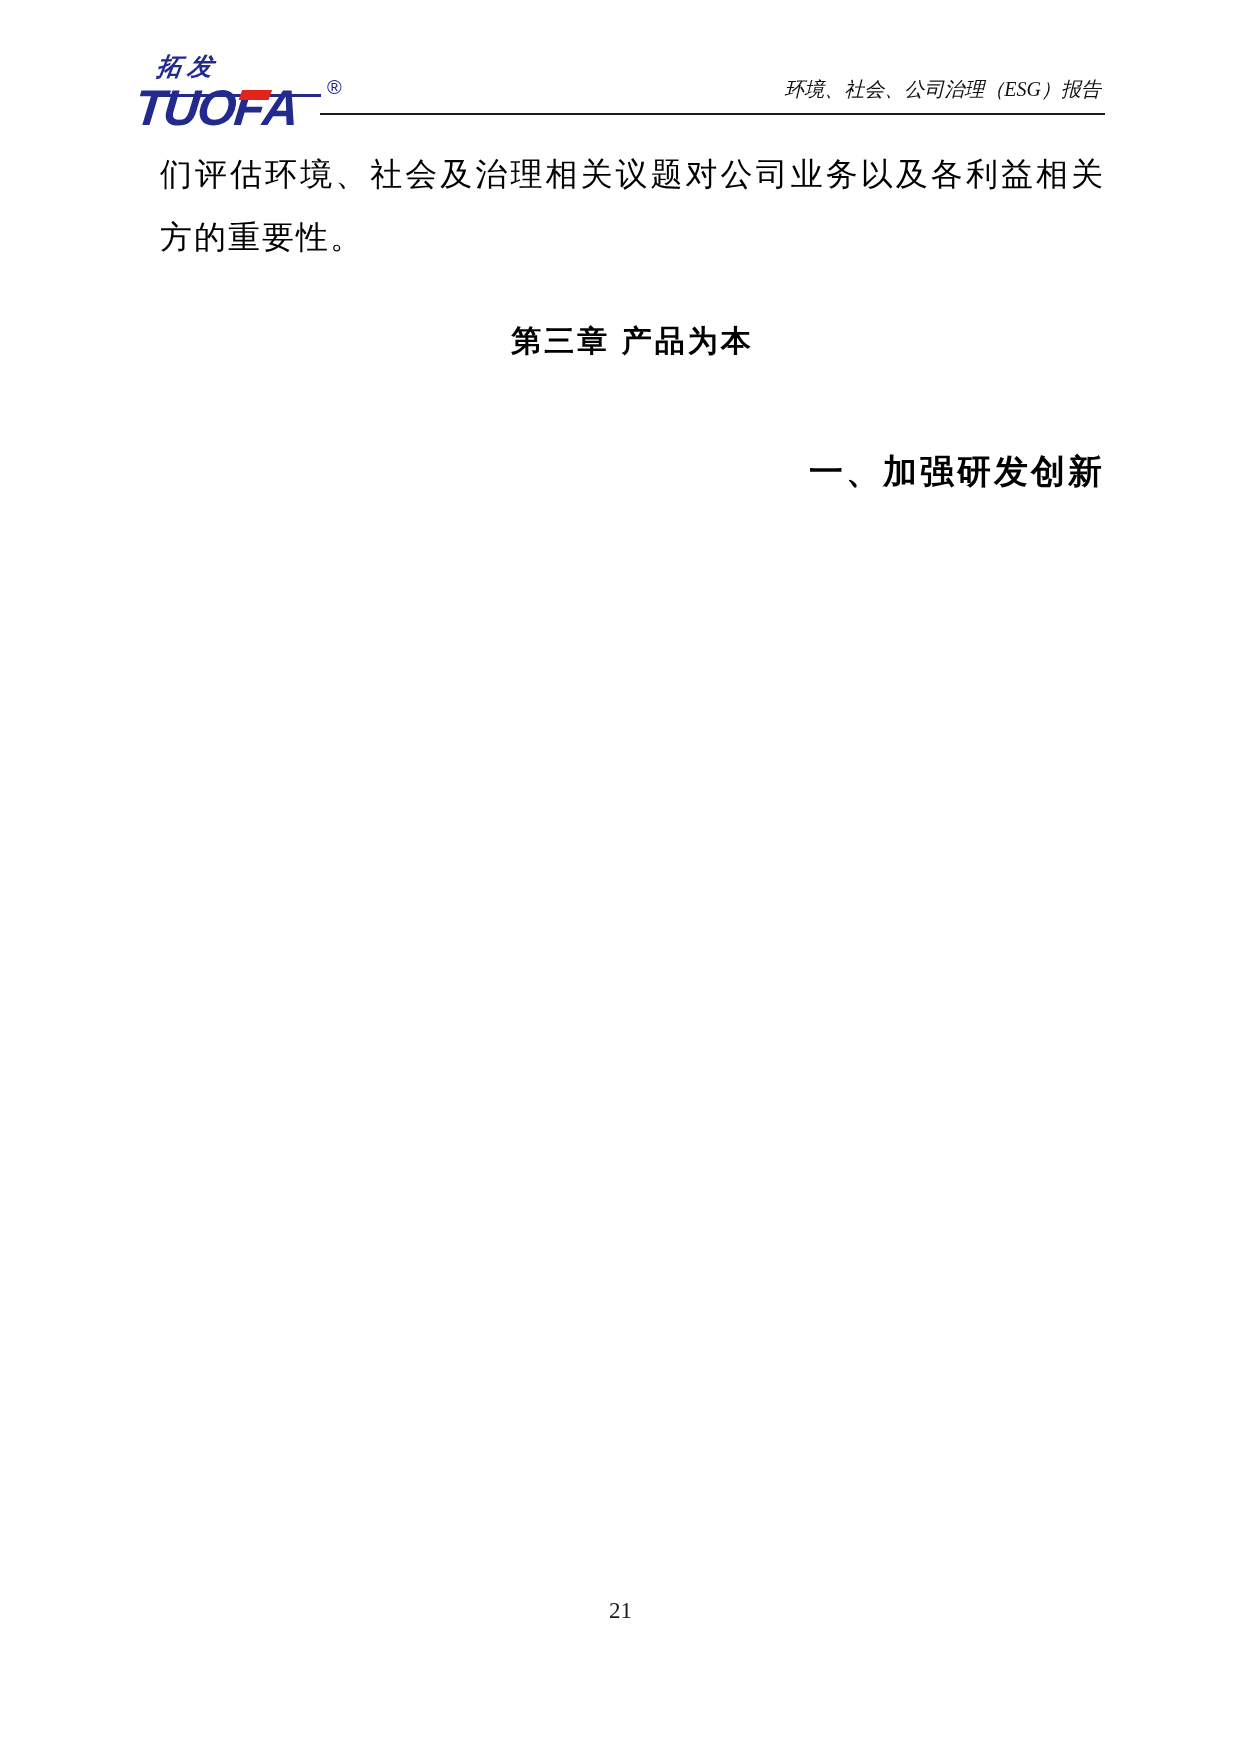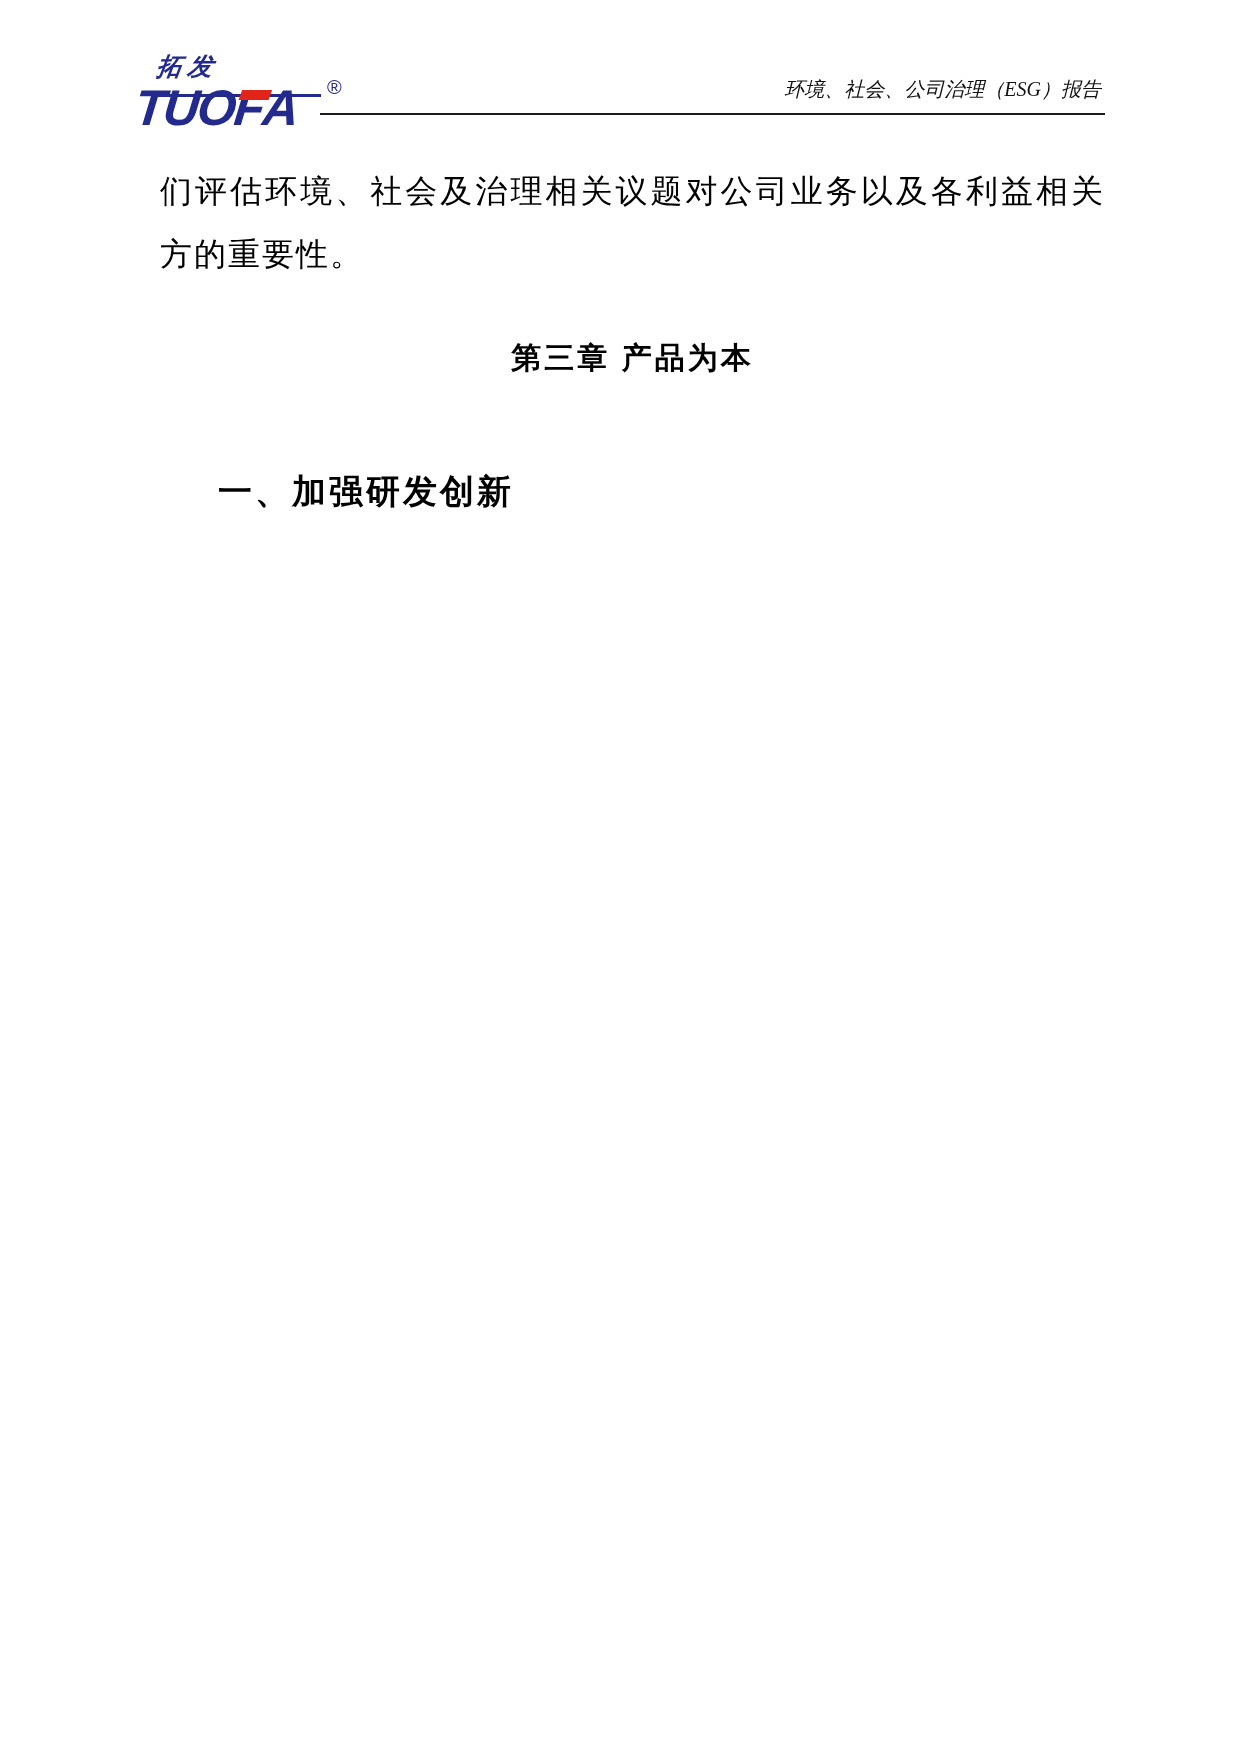--- a/index.html
+++ b/index.html
@@ -96,21 +96,21 @@
     right: 136px;
     top: 113px;
     height: 2px;
     background: #1a1a1a;
   }
 
   
   .content {
     position: absolute;
     left: 160px;
-    top: 160px;
+    top: 143px;
     width: 945px;
   }
   .body-par {
     margin: 0;
     font-size: 32px;
     line-height: 63px;
     letter-spacing: 2px;
     text-align: justify;
     text-justify: inter-ideograph;
     word-break: break-all;
@@ -125,26 +125,27 @@
     font-weight: bold;
     font-size: 30px;
     line-height: 60px;
     text-align: center;
     color: #000000;
     letter-spacing: 3px;
   }
   .section-heading {
     margin: 78px 0 0 0;
     padding-left: 58px;
-    font-family: Liberation Sans, sans-serif;
+    font-family: Liberation Mono, monospace;
     font-weight: bold;
     font-size: 34px;
     line-height: 50px;
     color: #000000;
     letter-spacing: 3px;
+    text-align: right;
   }
   .par-after-heading {
     margin-top: 48px;
   }
 
   
   .page-number {
     position: absolute;
     left: 0;
     top: 1598px;
@@ -173,14 +174,15 @@
     <p class="body-par">们评估环境、社会及治理相关议题对公司业务以及各利益相关方的重要性。</p>
 
     <h1 class="chapter-title">第三章  产品为本</h1>
 
 
     <h2 class="section-heading">一、加强研发创新</h2>
 
 
   </div>
 
+  <div class="page-number">21</div>
 
 </div>
 
 </body></html>

